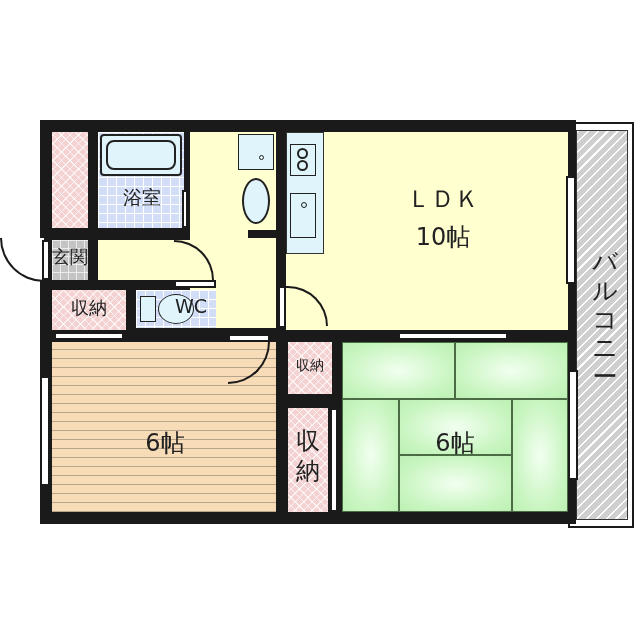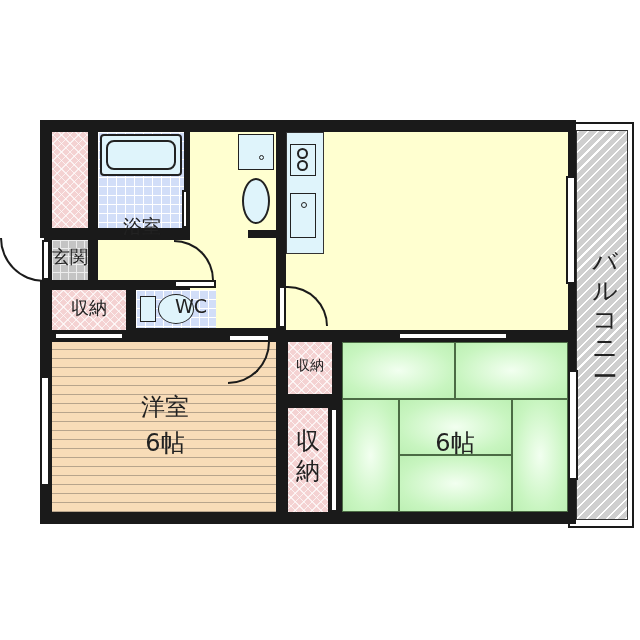--- a/index.html
+++ b/index.html
@@ -65,40 +65,39 @@
   </div>
   <div class="abs" style="left:242px;top:178px;width:28px;height:46px;border:2px solid #222;border-radius:50%;background:#dff4fb;"></div>
   <div class="abs wall" style="left:248px;top:230px;width:30px;height:8px;"></div>
 
   <div class="abs pink" style="left:52px;top:132px;width:36px;height:96px;"></div>
 
   <div class="abs bluegrid" style="left:98px;top:132px;width:86px;height:96px;"></div>
   <div class="abs fixture" style="left:100px;top:134px;width:82px;height:42px;border-radius:4px;">
     <div class="abs" style="left:4px;top:4px;width:70px;height:30px;border:2px solid #222;border-radius:8px;"></div>
   </div>
-  <div class="label" style="left:112px;top:186px;width:60px;font-size:19px;margin-top:29px;">浴室</div>
+  <div class="label" style="left:112px;top:186px;width:60px;font-size:19px;">浴室</div>
   <div class="abs window" style="left:182px;top:190px;width:6px;height:38px;"></div>
 
   <div class="abs graygrid" style="left:52px;top:240px;width:36px;height:40px;"></div>
   <div class="label" style="left:50px;top:246px;width:40px;font-size:18px;">玄関</div>
   <div class="abs" style="left:0px;top:238px;width:44px;height:44px;border:2px solid #1a1a1a;border-radius:0 0 0 44px;border-top:none;border-right:none;background:#fff;"></div>
   <div class="abs window" style="left:42px;top:240px;width:8px;height:40px;"></div>
 
   <div class="abs pink" style="left:52px;top:290px;width:74px;height:40px;"></div>
   <div class="label" style="left:52px;top:297px;width:74px;font-size:18px;">収納</div>
 
   <div class="abs bluegrid" style="left:136px;top:290px;width:80px;height:38px;"></div>
   <div class="abs" style="left:140px;top:296px;width:16px;height:26px;border:1.5px solid #222;background:#dff4fb;"></div>
   <div class="abs" style="left:158px;top:294px;width:36px;height:30px;border:1.5px solid #222;border-radius:50%;background:#dff4fb;"></div>
   <div class="label" style="left:168px;top:295px;width:46px;font-size:19px;">WC</div>
   <div class="abs" style="left:174px;top:240px;width:40px;height:40px;border:2px solid #1a1a1a;border-left:none;border-bottom:none;border-radius:0 40px 0 0;background:#ffffd0;"></div>
   <div class="abs window" style="left:174px;top:280px;width:42px;height:8px;"></div>
 
   <div class="abs wood" style="left:52px;top:342px;width:224px;height:170px;"></div>
-  <div class="label" style="left:120px;top:392px;width:90px;font-size:24px;">洋室</div>
   <div class="label" style="left:120px;top:428px;width:90px;font-size:24px;">6帖</div>
   <div class="abs window" style="left:40px;top:376px;width:10px;height:110px;"></div>
   <div class="abs" style="left:228px;top:342px;width:42px;height:42px;border:2px solid #1a1a1a;border-top:none;border-left:none;border-radius:0 0 42px 0;"></div>
   <div class="abs window" style="left:228px;top:334px;width:42px;height:8px;"></div>
   <div class="abs window" style="left:54px;top:332px;width:70px;height:8px;"></div>
 
   <div class="abs pink" style="left:288px;top:342px;width:44px;height:52px;"></div>
   <div class="label" style="left:288px;top:357px;width:44px;font-size:14px;">収納</div>
   <div class="abs pink" style="left:288px;top:408px;width:40px;height:104px;"></div>
   <div class="label" style="left:288px;top:426px;width:40px;font-size:24px;">収
@@ -112,15 +111,17 @@
   <div class="abs tatami" style="left:342px;top:342px;width:113px;height:57px;"></div>
   <div class="abs tatami" style="left:455px;top:342px;width:113px;height:57px;"></div>
   <div class="abs tatami" style="left:342px;top:399px;width:57px;height:113px;"></div>
   <div class="abs tatami" style="left:399px;top:399px;width:113px;height:56px;"></div>
   <div class="abs tatami" style="left:399px;top:455px;width:113px;height:57px;"></div>
   <div class="abs tatami" style="left:512px;top:399px;width:56px;height:113px;"></div>
   <div class="label" style="left:410px;top:428px;width:90px;font-size:24px;">6帖</div>
   <div class="abs window" style="left:398px;top:332px;width:110px;height:8px;"></div>
   <div class="abs window" style="left:568px;top:370px;width:10px;height:110px;"></div>
 
+  <div class="label" style="left:388px;top:184px;width:110px;font-size:24px;">ＬＤＫ</div>
+  <div class="label" style="left:388px;top:222px;width:110px;font-size:24px;">10帖</div>
   <div class="abs window" style="left:566px;top:176px;width:10px;height:108px;"></div>
 
 </div>
 
 </body></html>

